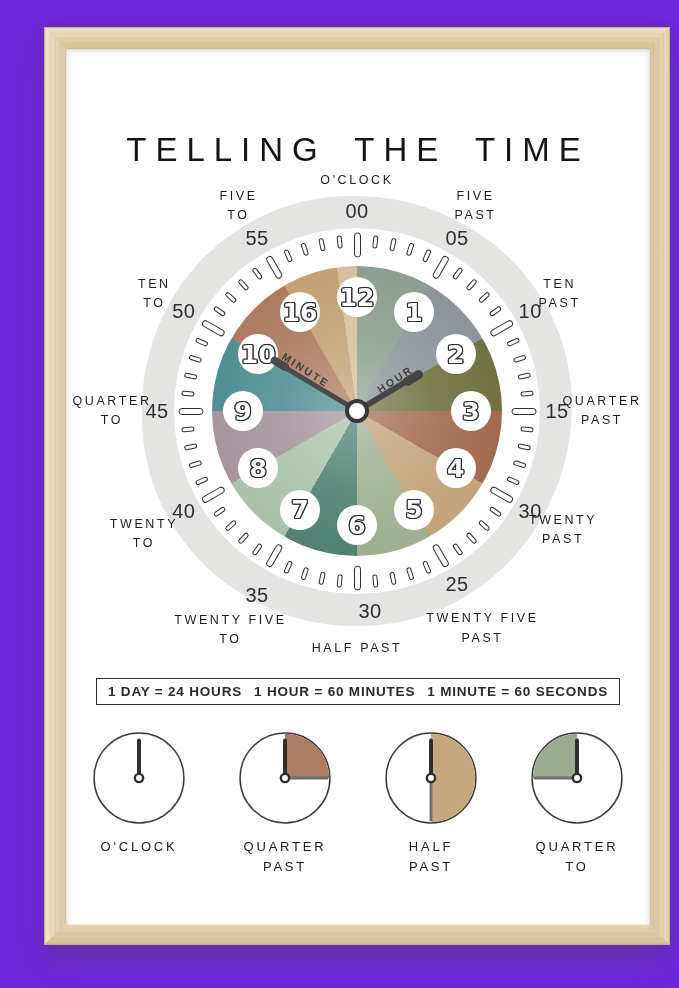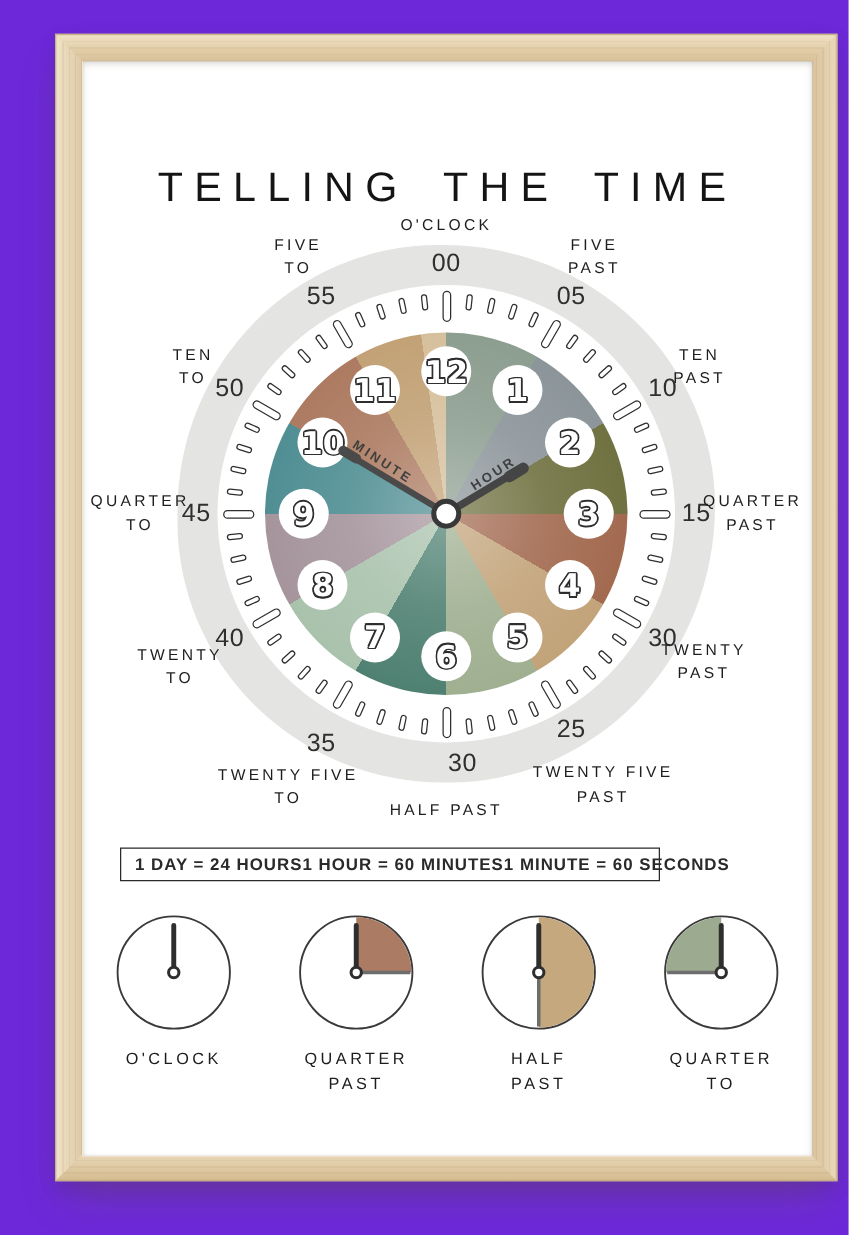--- a/index.html
+++ b/index.html
@@ -59,21 +59,21 @@
   .hand.minute::after{content:'';position:absolute;left:50%;top:-3px;width:8px;height:20px;
         margin-left:-4px;border-radius:99px;background:inherit;}
   .hand.hour::after{content:'';position:absolute;left:50%;top:-4px;width:9px;height:22px;
         margin-left:-4.5px;border-radius:99px;background:inherit;}
   .hlabel{position:absolute;font-size:10.5px;font-weight:700;letter-spacing:2.4px;color:#3f3f3f;white-space:nowrap;}
   .hlabel.minute-l{left:164px;top:174px;transform:translate(-50%,-50%) rotate(33deg);}
   .hlabel.hour-l{left:253px;top:183px;transform:translate(-50%,-50%) rotate(-33deg);}
   .cdot{position:absolute;left:215px;top:215px;width:24px;height:24px;margin:-12px 0 0 -12px;border-radius:50%;
         background:#fff;border:4.5px solid #383838;box-sizing:border-box;}
   
-  .facts{position:absolute;left:30px;top:629px;width:432px;height:27px;box-sizing:border-box;
+  .facts{position:absolute;left:30px;top:629px;width:524px;height:27px;box-sizing:border-box;
          border:1.6px solid #2a2a2a;display:flex;align-items:center;justify-content:space-between;
          padding:0 11px;background:#fff;}
   .fact{font-size:13.5px;font-weight:700;letter-spacing:.8px;color:#2a2a2a;white-space:nowrap;}
   
   .minis{position:absolute;left:0;top:682px;width:584px;display:flex;}
   .mini{flex:0 0 146px;display:flex;flex-direction:column;align-items:center;}
   .minisvg{width:94px;height:94px;display:block;}
   .minilabel{margin-top:12px;font-size:13px;letter-spacing:2.8px;line-height:1.5;
          text-align:center;color:#1c1c1c;white-space:pre;}
 </style>
@@ -217,21 +217,21 @@
             <div class="hcir" style="left: 116.273px; top: 272px; position: absolute;">
               <span class="hdigit">8</span>
             </div>
             <div class="hcir" style="left: 101px; top: 215px; position: absolute;">
               <span class="hdigit">9</span>
             </div>
             <div class="hcir" style="left: 116.273px; top: 158px; position: absolute;">
               <span class="hdigit">10</span>
             </div>
             <div class="hcir" style="left: 158px; top: 116.273px; position: absolute;">
-              <span class="hdigit">11</span>
+              <span class="hdigit">16</span>
             </div>
           </div>
         <div class="hand minute" style="transform: rotate(301deg);"></div>
         <div class="hand hour" style="transform: rotate(59deg);"></div>
         <span class="hlabel minute-l">MINUTE</span>
         <span class="hlabel hour-l">HOUR</span>
         <div class="cdot"></div>
       </div>
 
       <div class="facts">

